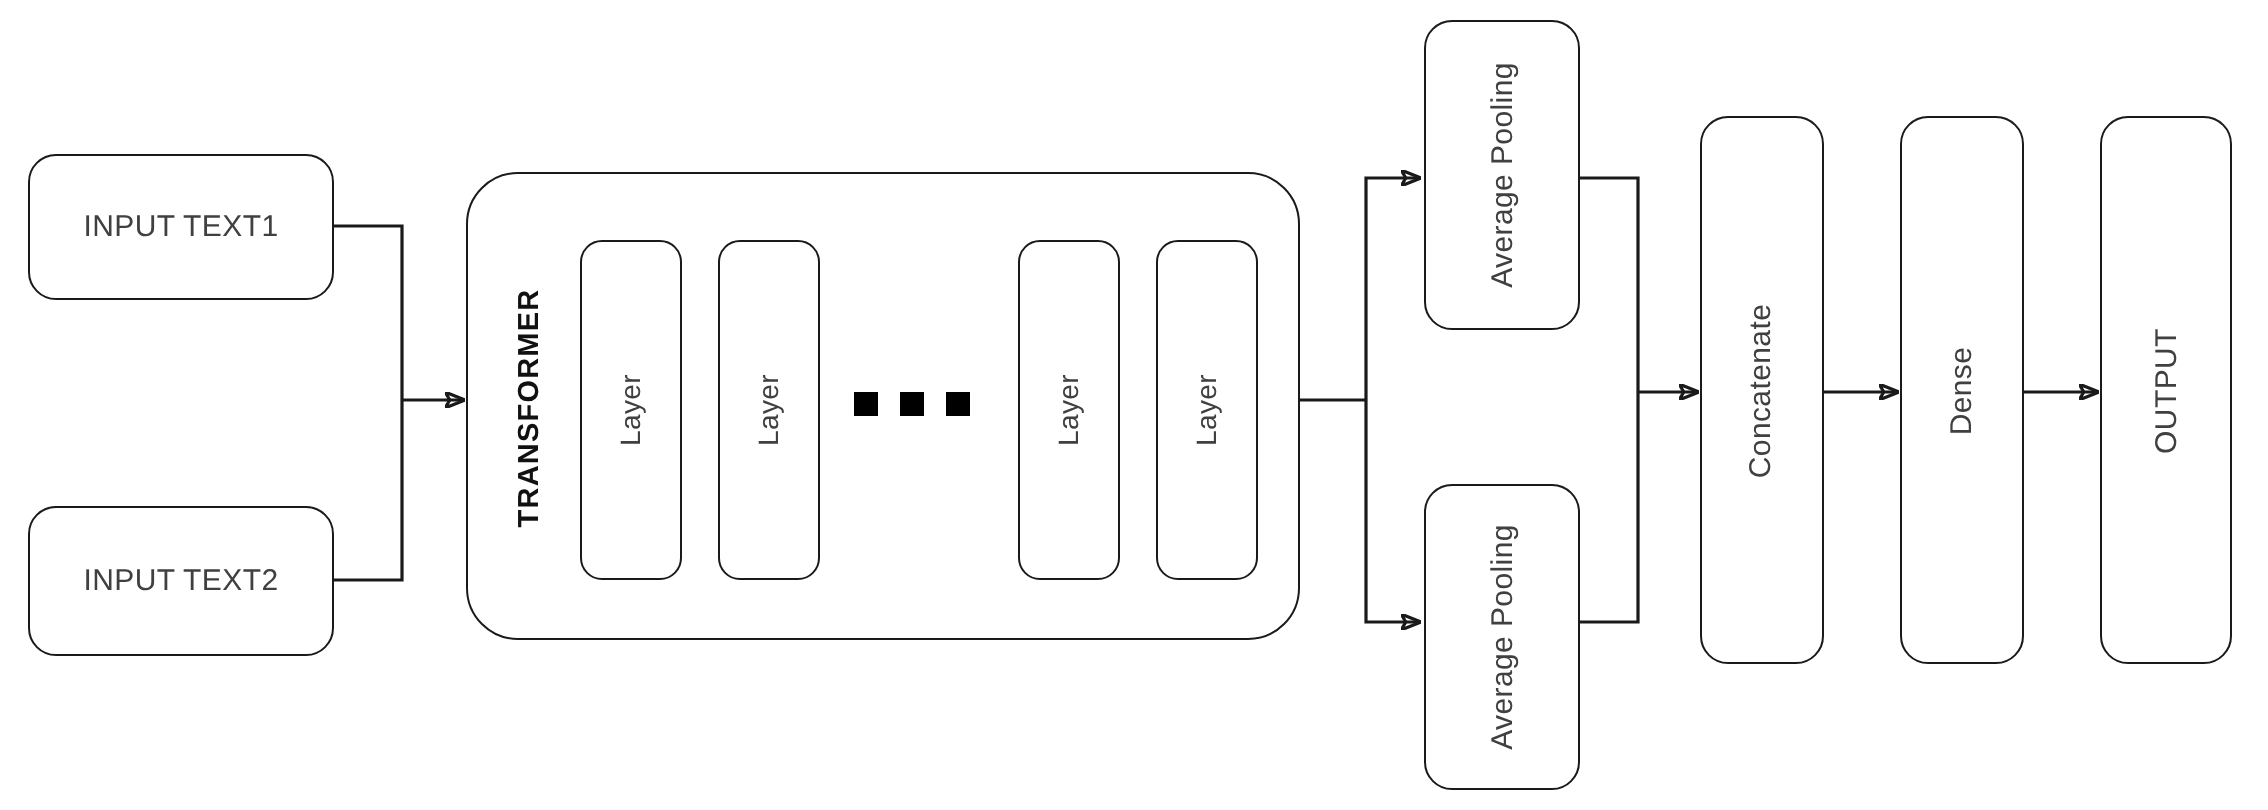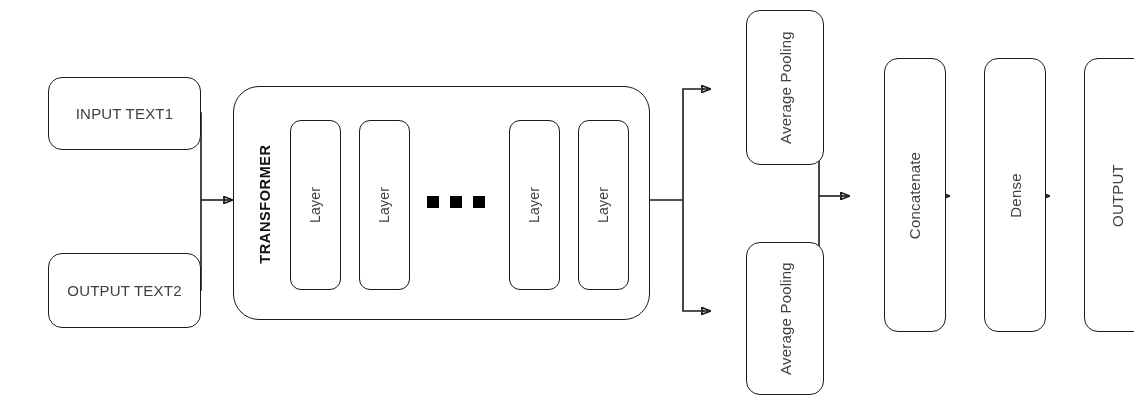--- a/index.html
+++ b/index.html
@@ -19,21 +19,20 @@
   }
   .node {
     position: absolute;
     box-sizing: border-box;
     border: 1.6px solid #1a1a1a;
     border-radius: 14px;
     background: #ffffff;
     display: flex;
     align-items: center;
     justify-content: center;
-    margin-left: 34px;
   }
   .node-label {
     color: #404040;
     font-size: 15px;
     line-height: 1;
     white-space: nowrap;
     letter-spacing: 0.2px;
   }
   .vertical .node-label {
     transform: rotate(-90deg);
@@ -124,21 +123,21 @@
 
     <line x1="912" y1="196" x2="949" y2="196" marker-end="url(#arrowhead)"></line>
     <line x1="1012" y1="196" x2="1049" y2="196" marker-end="url(#arrowhead)"></line>
   </svg>
 
   <div class="node" style="left:14px; top:77px; width:153px; height:73px;">
     <span class="node-label">INPUT TEXT1</span>
   </div>
 
   <div class="node" style="left:14px; top:253px; width:153px; height:75px;">
-    <span class="node-label">OUTPUT TEXT2</span>
+    <span class="node-label">INPUT TEXT2</span>
   </div>
 
   <div class="group-box" style="left:233px; top:86px; width:417px; height:234px;"></div>
   <div class="group-title" style="left:200px; top:196px; width:130px; text-align:center;">TRANSFORMER</div>
 
   <div class="layer-box" style="left:290px; top:120px; width:51px; height:170px;">
     <span class="node-label">Layer</span>
   </div>
 
   <div class="layer-box" style="left:359px; top:120px; width:51px; height:170px;">

